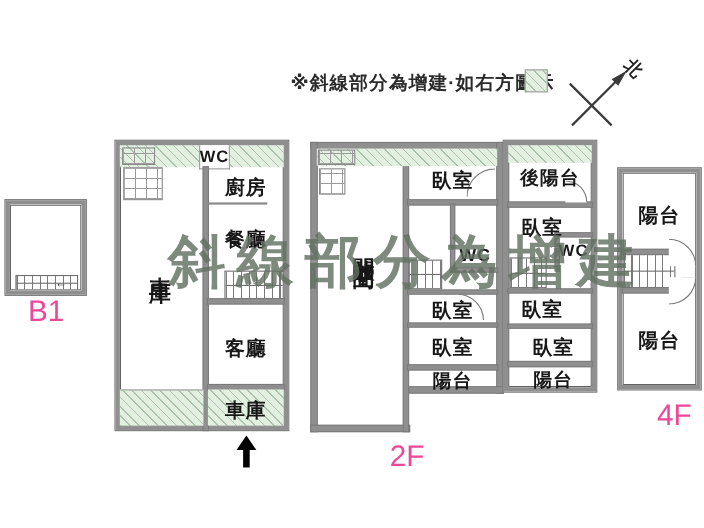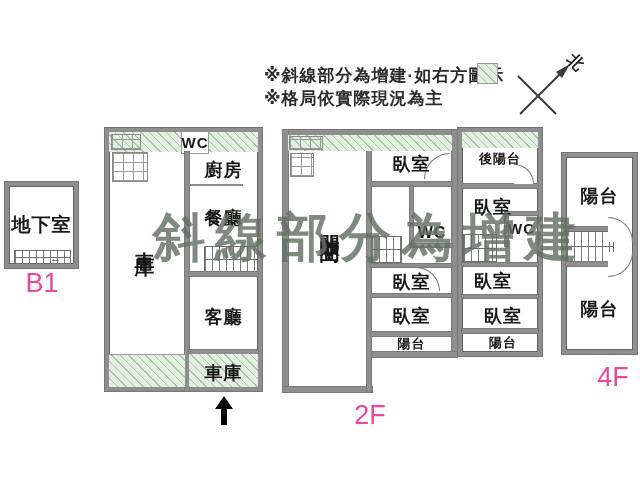--- a/index.html
+++ b/index.html
@@ -30,21 +30,21 @@
   .gridbox.onwhite{background-color:#fff;}
   
   .arc{position:absolute;box-sizing:border-box;border:1px solid #777;background:#fff;}
   .arc.ne{border-radius:0 100% 0 0;border-left:none;border-bottom:none;}
   .arc.se{border-radius:0 0 100% 0;border-left:none;border-top:none;}
   .arc.nw{border-radius:100% 0 0 0;border-right:none;border-bottom:none;}
   
   .room-label{position:absolute;font-size:18px;font-weight:600;color:#171717;
               text-align:center;white-space:nowrap;z-index:5;letter-spacing:1px;}
   .small{font-size:15px;}
-  .mid{font-size:13px;}
+  .mid{font-size:17px;}
   .v-label{writing-mode:vertical-rl;text-orientation:upright;letter-spacing:3px;}
   .floor-label{position:absolute;font-size:27px;font-weight:400;color:#ec4899;
                text-align:center;white-space:nowrap;}
   .note{position:absolute;font-size:17px;font-weight:600;color:#2b2b2b;
         letter-spacing:1px;white-space:nowrap;}
   .legend-swatch{position:absolute;box-sizing:border-box;border:1px solid #9a9a9a;}
   #watermark{position:absolute;left:153px;top:203px;font-size:52px;font-weight:700;
              letter-spacing:10px;white-space:nowrap;color:rgba(98,112,96,.82);
              z-index:60;pointer-events:none;}
   
@@ -56,31 +56,29 @@
   .wcbox{position:absolute;box-sizing:border-box;background:#fff;border:1px solid #9a9a9a;border-top:none;}
   svg text{font-family:"Liberation Sans","DejaVu Sans",sans-serif;}
 </style>
 </head>
 <body>
 
 <div id="canvas">
 
   <div class="note" style="left:264px;top:64px;">※斜線部分為增建·如右方圖示</div>
   <div class="legend-swatch hatch" style="left:477px;top:63px;width:21px;height:21px;"></div>
-  <div class="note" style="left:264px;top:87px;">※格局依實際現況為主</div>
 
   <svg class="abs" style="left:512px;top:46px;" width="80" height="78" viewBox="0 0 80 78">
     <line x1="8" y1="68" x2="54" y2="22" stroke="#3a3a3a" stroke-width="2"></line>
     <line x1="6" y1="30" x2="44" y2="68" stroke="#3a3a3a" stroke-width="2"></line>
     <polygon points="58,18 44,26 50,32" fill="#3a3a3a"></polygon>
     <text x="56" y="18" transform="rotate(45 60 14)" font-size="16" font-weight="600" fill="#222">北</text>
   </svg>
 
   <div class="wallbox" style="left:5px;top:182px;width:73px;height:86px;"></div>
-  <div class="room-label" style="left:5px;top:212px;width:73px;font-size:19px;">地下室</div>
   <div class="stairs" style="left:14px;top:250px;width:57px;height:14px;"></div>
   <div class="mini-arrow" style="left:50px;top:253px;">←</div>
   <div class="floor-label" style="left:12px;top:268px;width:60px;">B1</div>
 
   <div class="wallbox" style="left:105px;top:128px;width:157px;height:263px;"></div>
   <div class="hatch" style="left:109px;top:132px;width:149px;height:20px;"></div>
   <div class="gridbox" style="left:111px;top:134px;width:30px;height:16px;"></div>
   <div class="gridbox onwhite" style="left:112px;top:152px;width:36px;height:30px;"></div>
   <div class="wcbox" style="left:181px;top:132px;width:28px;height:22px;"></div>
   <div class="room-label small" style="left:181px;top:134px;width:28px;">WC</div>

